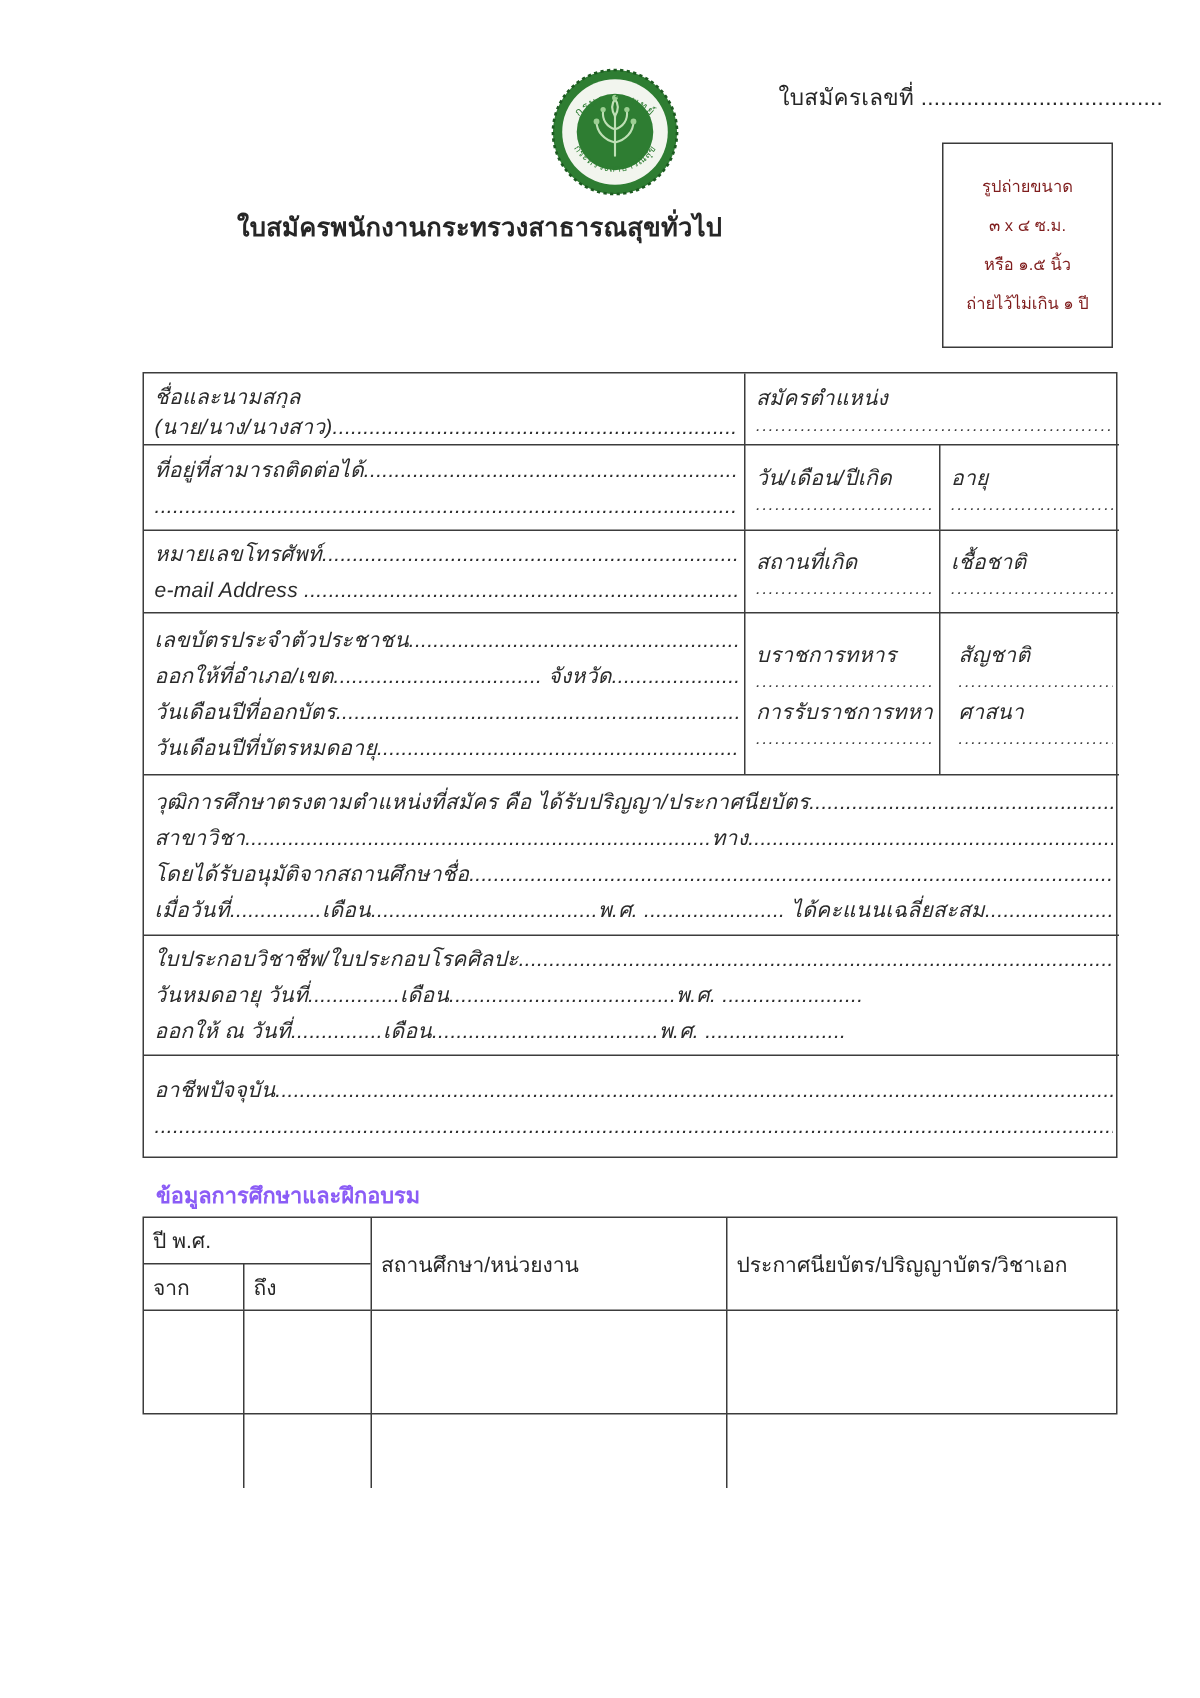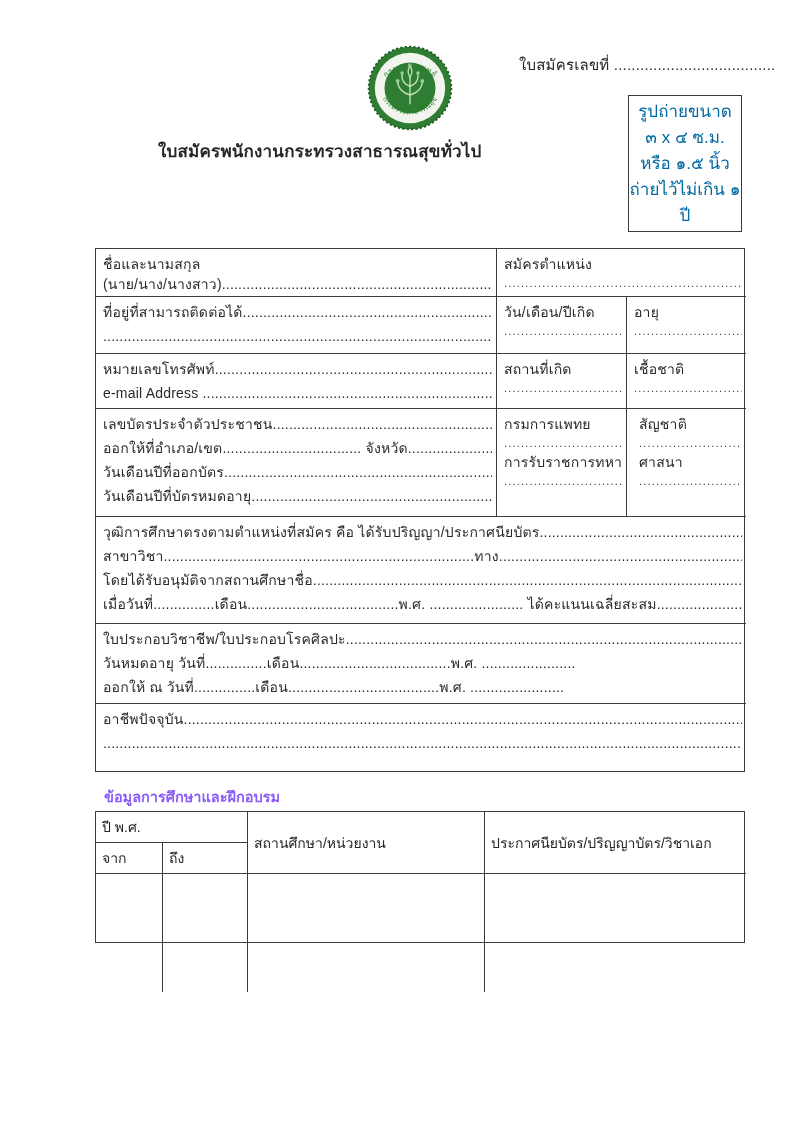--- a/index.html
+++ b/index.html
@@ -11,34 +11,34 @@
   }
   .abs { position:absolute; }
 
   
   .logo { left:366px; top:44px; width:88px; height:88px; }
   .appno { left:519px; top:53px; font-size:15px; letter-spacing:.2px; white-space:nowrap; }
   .photobox {
     left:628px; top:95px; width:114px; height:137px;
     border:1.6px solid #3a3a3a;
     display:flex; flex-direction:column; justify-content:center; align-items:center;
-    font-size:17px; line-height:26px; text-align:center; color:#0369a1;
+    font-size:11px; line-height:26px; text-align:center; color:#7f1d1d;
   }
   .title { left:158px; top:137px; font-size:17px; font-weight:600; letter-spacing:.2px; }
 
   
   .main-table {
     left:95px; top:248px; width:650px; height:524px;
     display:grid;
     grid-template-columns:400px 130px 120px;
     grid-template-rows:47px 57px 55px 108px 107px 80px 70px;
     border:1.6px solid #3c3c3c;
     font-size:14px; color:#2a2a2a;
   }
-  .cell { padding:3px 4px 4px 7px; overflow:hidden; display:flex; flex-direction:column; justify-content:flex-start; }
+  .cell { padding:3px 4px 4px 7px; overflow:hidden; display:flex; flex-direction:column; justify-content:center;font-style:italic; }
   .bl { border-left:1.4px solid #3c3c3c; }
   .bt { border-top:1.4px solid #3c3c3c; }
   .ln { white-space:nowrap; overflow:hidden; line-height:24px; letter-spacing:.2px; }
   .dots { white-space:nowrap; overflow:hidden; font-size:11px; letter-spacing:1.2px; color:#3d3d3d; line-height:14px; }
   .c-name      { grid-area:1/1/2/2; }
   .c-position  { grid-area:1/2/2/4; }
   .c-address   { grid-area:2/1/3/2; }
   .c-birth     { grid-area:2/2/3/3; }
   .c-age       { grid-area:2/3/3/4; }
   .c-phone     { grid-area:3/1/4/2; }
@@ -162,21 +162,21 @@
   </div>
 
   <div class="cell c-idcard bt">
     <div class="ln">เลขบัตรประจำตัวประชาชน......................................................................................................................</div>
     <div class="ln">ออกให้ที่อำเภอ/เขต.................................. จังหวัด..........................................................................</div>
     <div class="ln">วันเดือนปีที่ออกบัตร......................................................................................................................</div>
     <div class="ln">วันเดือนปีที่บัตรหมดอายุ......................................................................................................................</div>
   </div>
 
   <div class="cell c-marmil bl bt">
-    <div class="ln">กรมการแพทย</div>
+    <div class="ln">บราชการทหาร</div>
     <div class="dots">................................................</div>
     <div class="ln">การรับราชการทหาร</div>
     <div class="dots">................................................</div>
   </div>
 
   <div class="cell c-natrel bl bt">
     <div class="ln">สัญชาติ</div>
     <div class="dots">................................................</div>
     <div class="ln">ศาสนา</div>
     <div class="dots">................................................</div>

